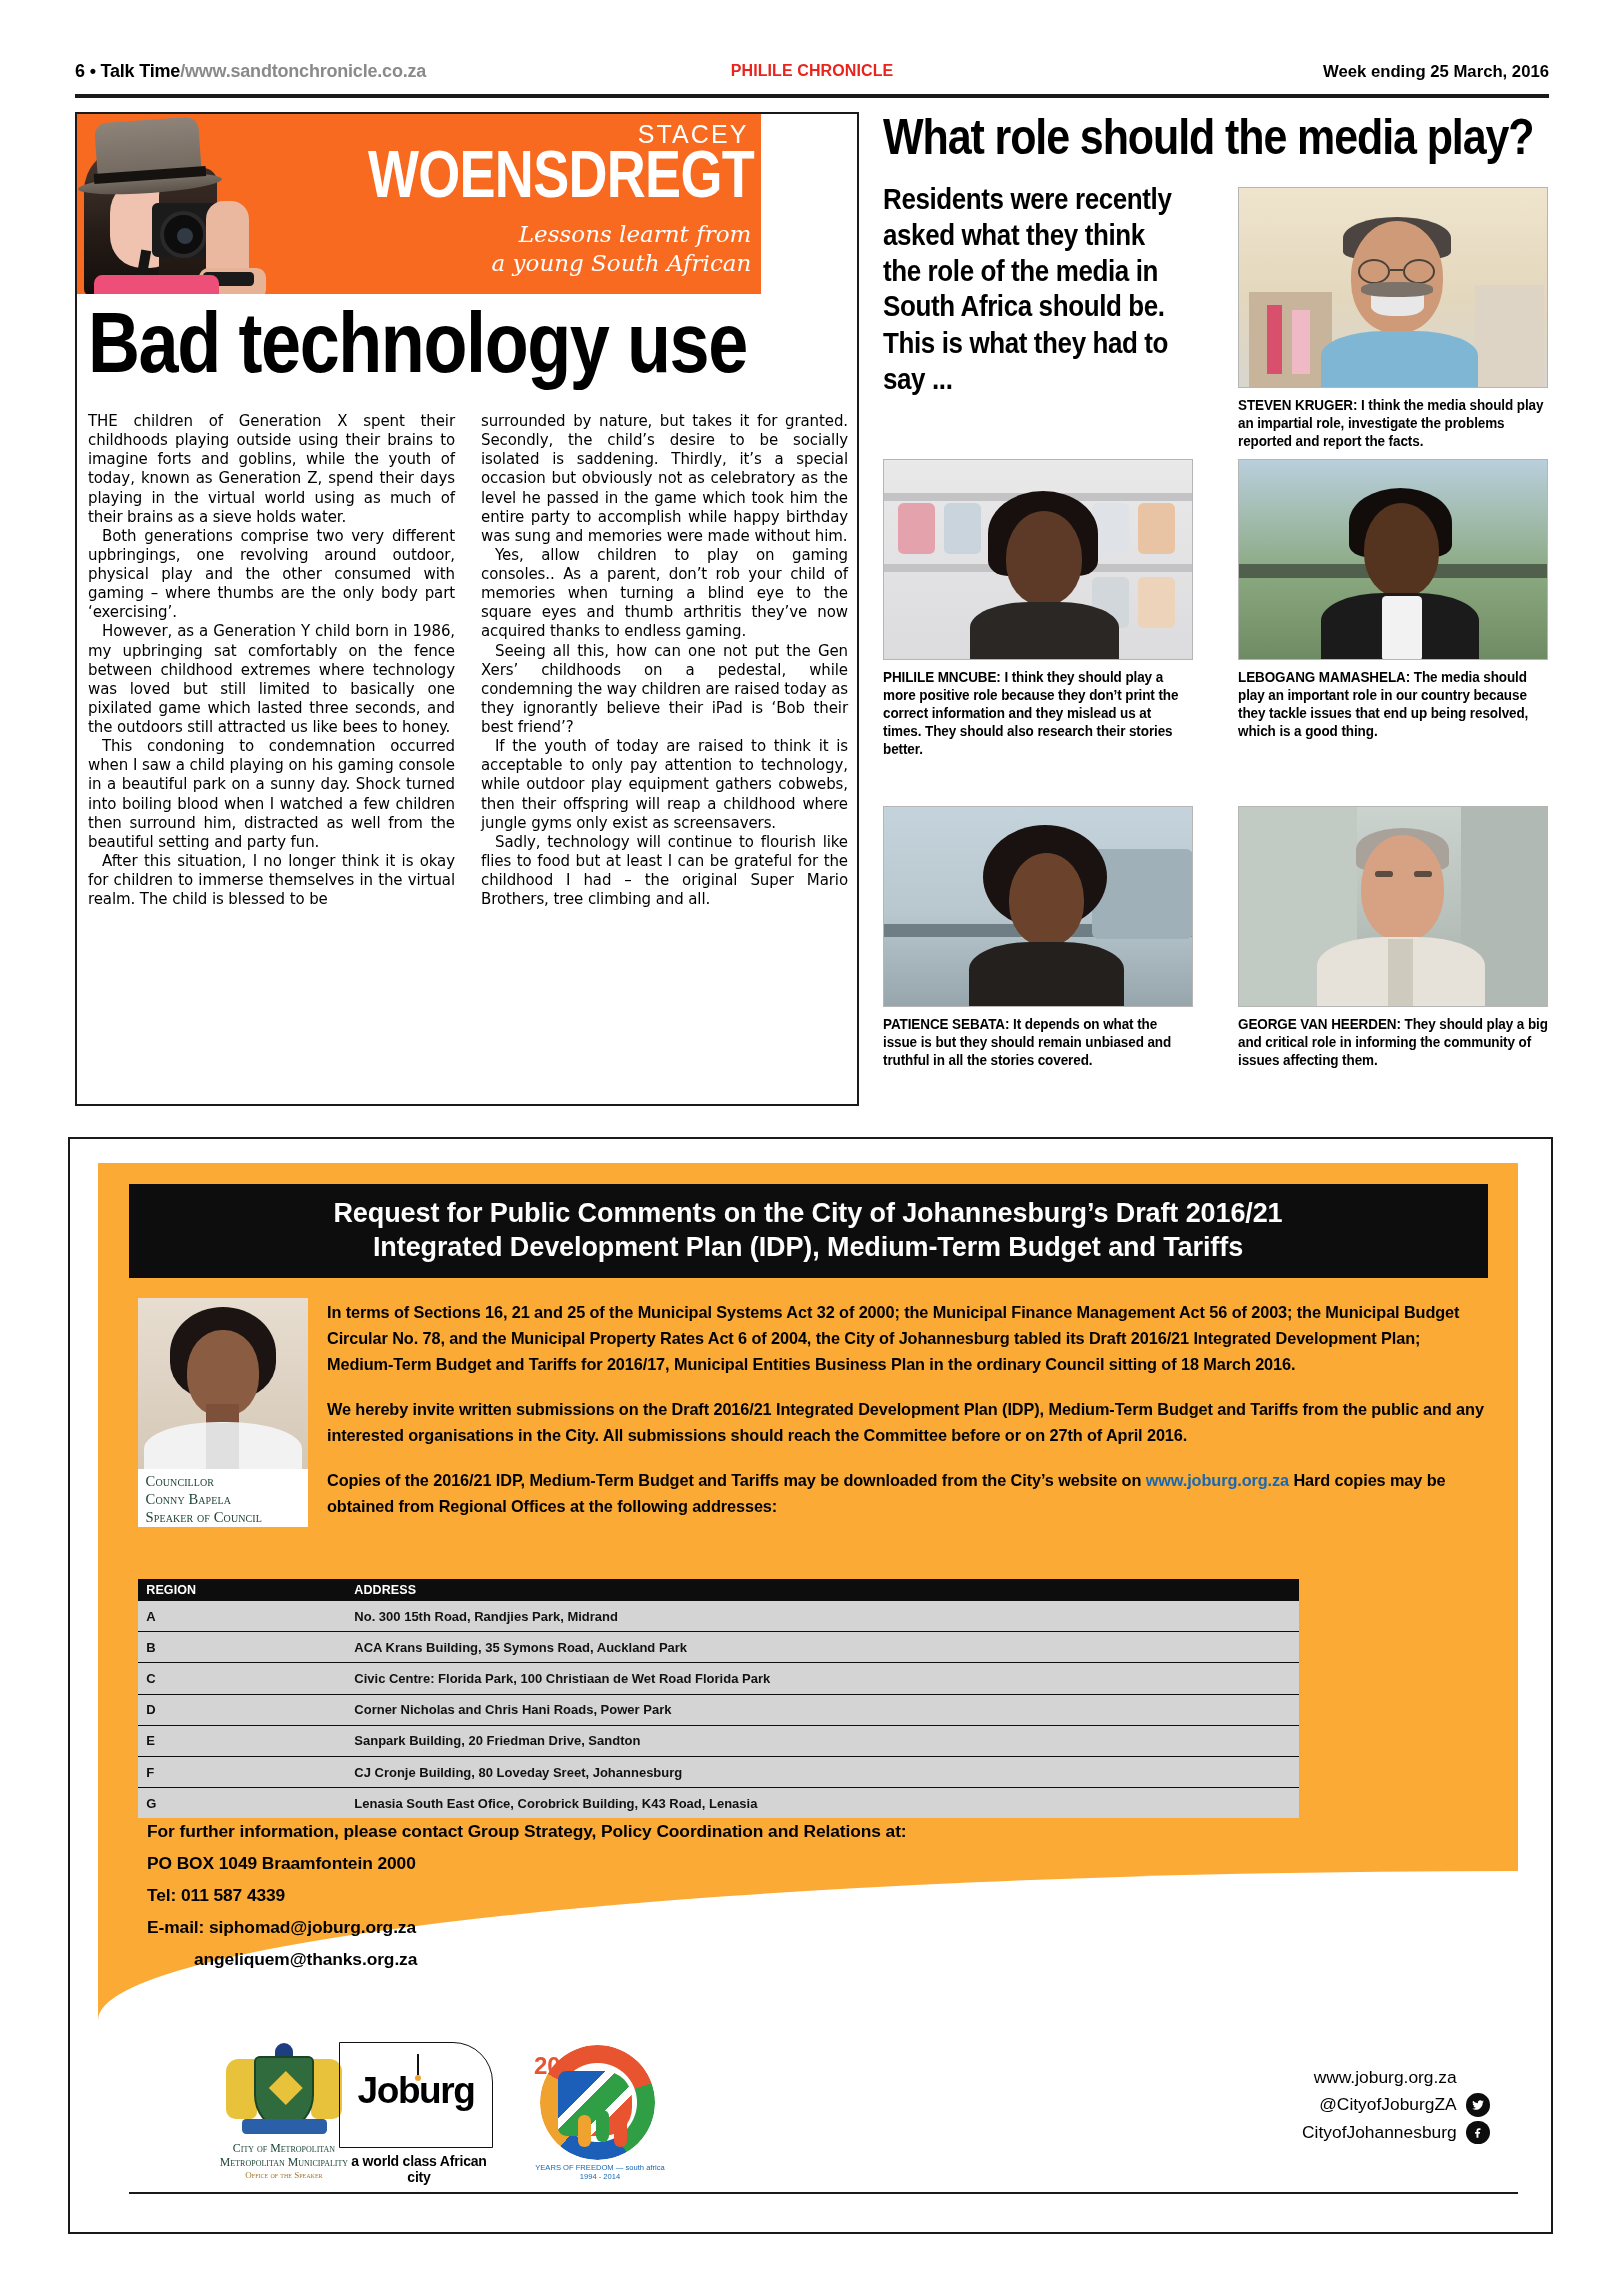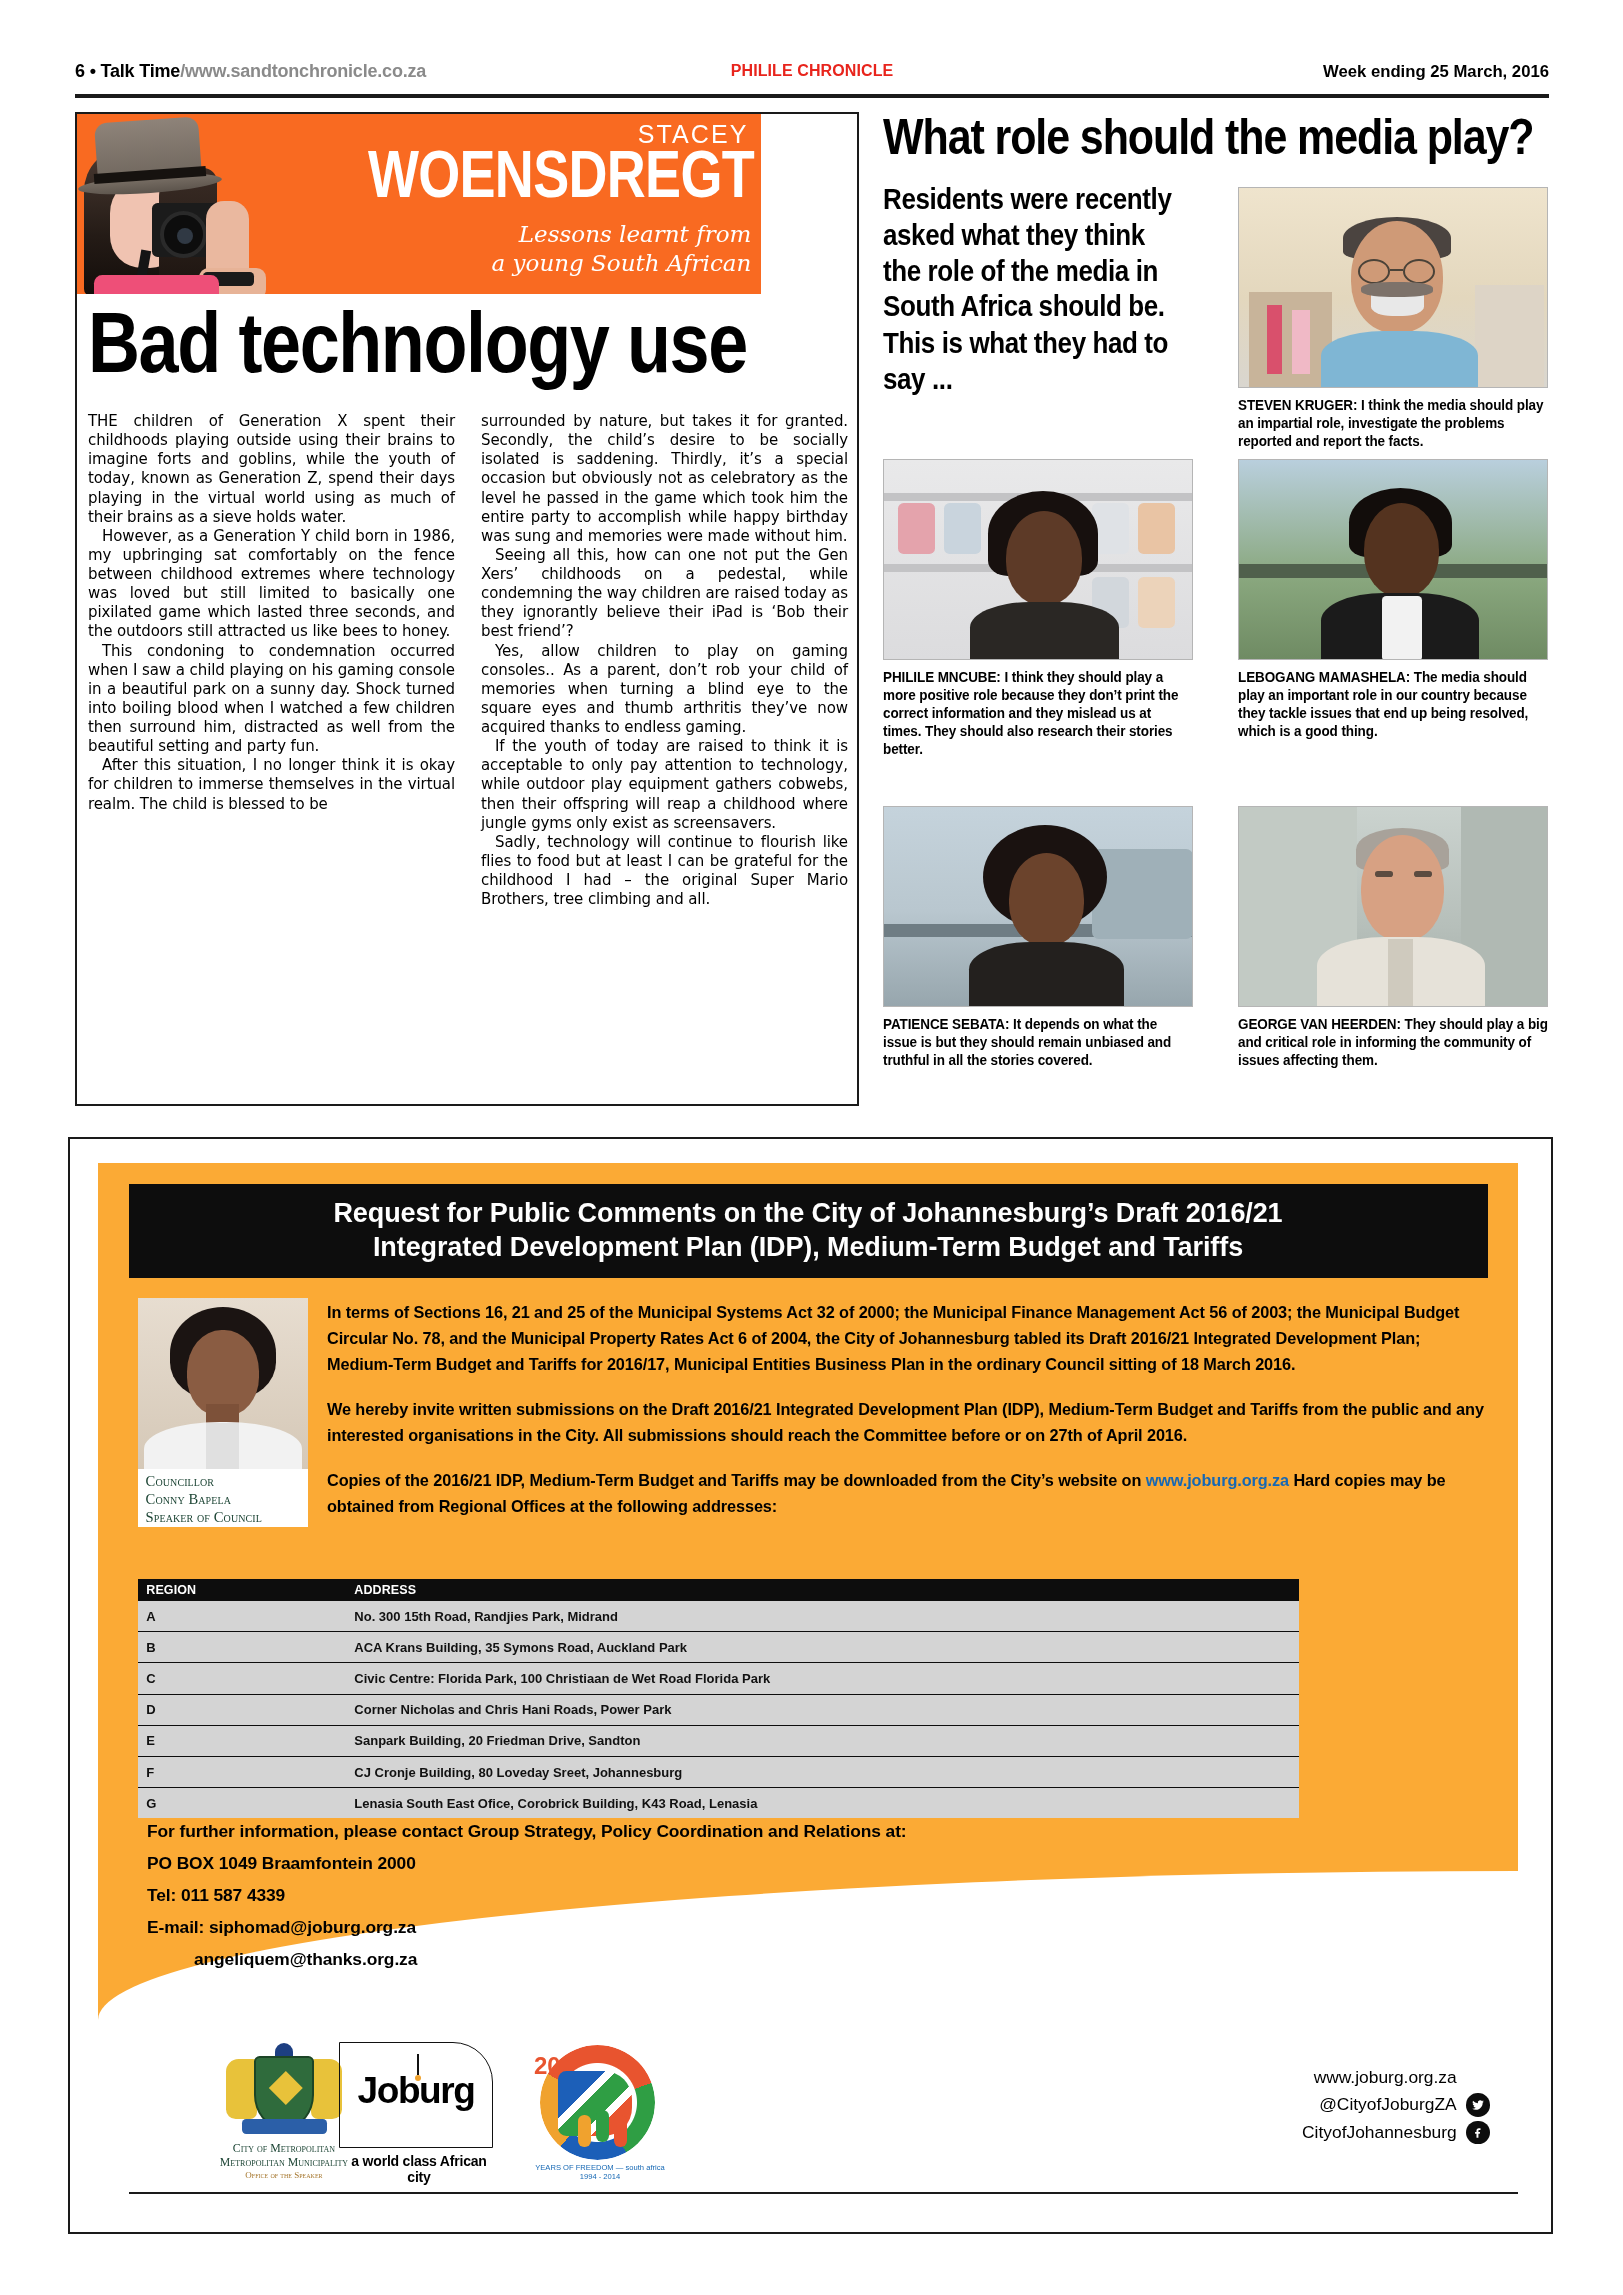--- a/index.html
+++ b/index.html
@@ -285,28 +285,29 @@
       <div>Lessons learnt from</div>
       <div>a young South African</div>
     </div>
   </div>
 
   <div class="headline">Bad technology use</div>
 
   <div class="cols">
     <div class="col col-1">
       <p>THE children of Generation X spent their childhoods playing outside using their brains to imagine forts and goblins, while the youth of today, known as Generation Z, spend their days playing in the virtual world using as much of their brains as a sieve holds water.</p>
+      <p>Both generations comprise two very different upbringings, one revolving around outdoor, physical play and the other consumed with gaming – where thumbs are the only body part ‘exercising’.</p>
       <p>However, as a Generation Y child born in 1986, my upbringing sat comfortably on the fence between childhood extremes where technology was loved but still limited to basically one pixilated game which lasted three seconds, and the outdoors still attracted us like bees to honey.</p>
       <p>This condoning to condemnation occurred when I saw a child playing on his gaming console in a beautiful park on a sunny day. Shock turned into boiling blood when I watched a few children then surround him, distracted as well from the beautiful setting and party fun.</p>
       <p>After this situation, I no longer think it is okay for children to immerse themselves in the virtual realm. The child is blessed to be</p>
     </div>
     <div class="col col-2">
       <p>surrounded by nature, but takes it for granted. Secondly, the child’s desire to be socially isolated is saddening. Thirdly, it’s a special occasion but obviously not as celebratory as the level he passed in the game which took him the entire party to accomplish while happy birthday was sung and memories were made without him.</p>
+      <p>Yes, allow children to play on gaming consoles.. As a parent, don’t rob your child of memories when turning a blind eye to the square eyes and thumb arthritis they’ve now acquired thanks to endless gaming.</p>
       <p>Seeing all this, how can one not put the Gen Xers’ childhoods on a pedestal, while condemning the way children are raised today as they ignorantly believe their iPad is ‘Bob their best friend’?</p>
-      <p>Yes, allow children to play on gaming consoles.. As a parent, don’t rob your child of memories when turning a blind eye to the square eyes and thumb arthritis they’ve now acquired thanks to endless gaming.</p>
       <p>If the youth of today are raised to think it is acceptable to only pay attention to technology, while outdoor play equipment gathers cobwebs, then their offspring will reap a childhood where jungle gyms only exist as screensavers.</p>
       <p>Sadly, technology will continue to flourish like flies to food but at least I can be grateful for the childhood I had – the original Super Mario Brothers, tree climbing and all.</p>
     </div>
   </div>
 </div>
 
 <div class="vox">
   <div class="vox-title">What role should the media play?</div>
   <div class="vox-intro">Residents were recently asked what they think the role of the media in South Africa should be. This is what they had to say ...</div>
 

